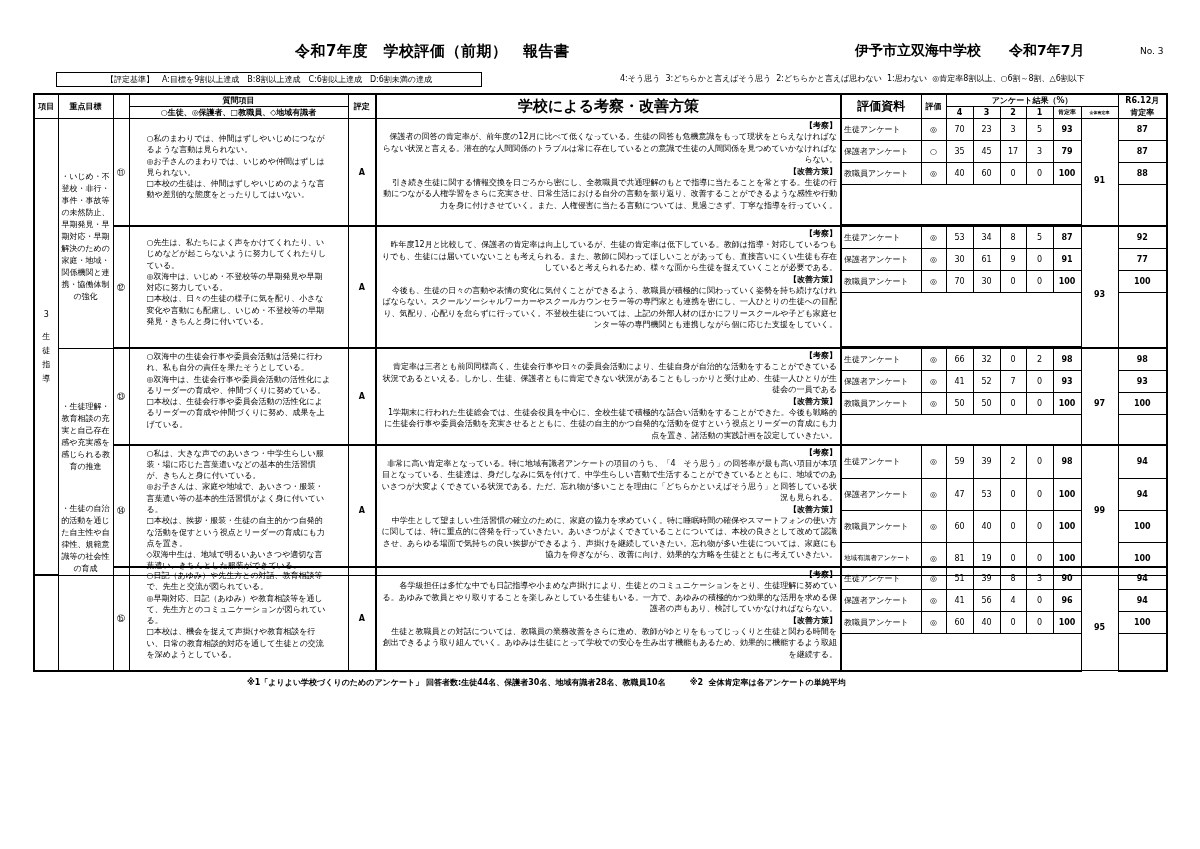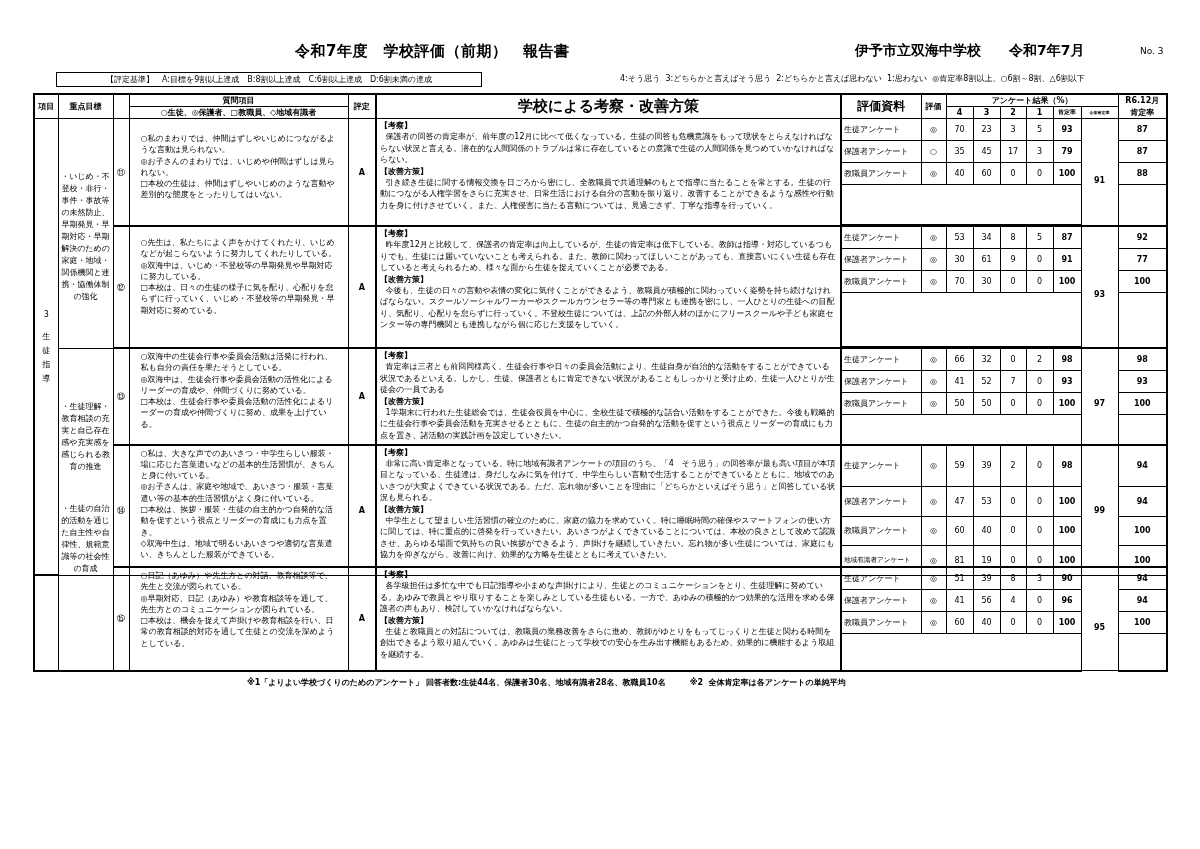--- a/index.html
+++ b/index.html
@@ -6,31 +6,31 @@
   body { width:1200px; height:849px; position:relative; font-family:"DejaVu Sans","Liberation Sans",sans-serif; color:#000; overflow:hidden; }
   .abs { position:absolute;text-align:center; }
   .title { left:295px; top:42px; font-size:15px; font-weight:bold; letter-spacing:0.5px; white-space:pre; }
   .school { left:855px; top:42px; font-size:14px; font-weight:bold; white-space:pre; }
   .pageno { left:1140px; top:46px; font-size:9px; }
   .criteria { left:56px; top:72px; width:424px; height:13px; border:1px solid #000; font-size:8px; line-height:13px; text-align:center; white-space:pre; }
   .legend { left:620px; top:73px; font-size:8px; white-space:pre; }
   table.main { position:absolute; left:33px; top:93px; border-collapse:collapse; table-layout:fixed; width:1133px; }
   table.main td, table.main th { border:1px solid #000; padding:0; font-size:8px; vertical-align:middle; overflow:hidden; }
   table.main th { font-weight:bold; text-align:center; }
-  .thick-l { border-left:2px solid #000 !important; }
+  .thick-l { border-left:2px solid #000 !important;text-align:right; }
   .thick-r { border-right:2px solid #000 !important; }
   .thick-t { border-top:2px solid #000 !important; }
   .thick-b { border-bottom:2px solid #000 !important; }
   .h-big { font-size:15px !important; }
   .h-med { font-size:12px !important; }
   .h-tiny { font-size:4px !important; }
   .cat { text-align:center; font-size:9px; line-height:14px; }
   .goal { text-align:center; font-size:8.5px; line-height:12px; vertical-align:top !important; padding-top:52px !important; }
   .num { text-align:center; font-size:10px; }
-  .q { font-size:8.3px; line-height:11.3px; padding:2px 11px !important; vertical-align:top !important; }
+  .q { font-size:8.3px; line-height:11.3px; padding:2px 17px !important; vertical-align:top !important; }
   .q p { margin:0; }
   .grade { text-align:center; font-size:14px; font-weight:bold; }
   .obs { font-size:8.1px; line-height:11.4px; padding:1px 3px !important; vertical-align:top !important; }
   .obs .hd { font-weight:bold; }
   .obs p { margin:0; text-indent:0.7em; }
   .src { font-size:8px; padding-left:2px !important; height:21px; }
   .src.small { font-size:6.6px; }
   .ev { text-align:center; font-size:9px; font-weight:bold; }
   .v { text-align:center; font-size:7.5px; }
   .rate { text-align:center; font-size:7.5px; font-weight:bold; }
@@ -149,21 +149,21 @@
     </tr>
     <tr style="height:0px">
       <td colspan="7" style="border:none"></td>
     </tr>
 
     <tr style="height:21px">
       <td rowspan="5" class="num thick-t">⑫</td>
       <td rowspan="5" class="q thick-t" style="padding-top:10px !important">
         <p>○先生は、私たちによく声をかけてくれたり、いじめなどが起こらないように努力してくれたりしている。</p>
         <p>◎双海中は、いじめ・不登校等の早期発見や早期対応に努力している。</p>
-        <p>□本校は、日々の生徒の様子に気を配り、心配りを怠らずに行っていく、いじめ・不登校等の早期発見・早期対応に努めている。</p>
+        <p>□本校は、日々の生徒の様子に気を配り、小さな変化や言動にも配慮し、いじめ・不登校等の早期発見・きちんと身に付いている。</p>
       </td>
       <td rowspan="5" class="grade thick-t">A</td>
       <td rowspan="5" class="obs thick-t thick-l thick-r">
         <div class="hd">【考察】</div>
         <p>昨年度12月と比較して、保護者の肯定率は向上しているが、生徒の肯定率は低下している。教師は指導・対応しているつもりでも、生徒には届いていないことも考えられる。また、教師に関わってほしいことがあっても、直接言いにくい生徒も存在していると考えられるため、様々な面から生徒を捉えていくことが必要である。</p>
         <div class="hd">【改善方策】</div>
         <p>今後も、生徒の日々の言動や表情の変化に気付くことができるよう、教職員が積極的に関わっていく姿勢を持ち続けなければならない。スクールソーシャルワーカーやスクールカウンセラー等の専門家とも連携を密にし、一人ひとりの生徒への目配り、気配り、心配りを怠らずに行っていく。不登校生徒については、上記の外部人材のほかにフリースクールや子ども家庭センター等の専門機関とも連携しながら個に応じた支援をしていく。</p>
       </td>
       <td class="src thick-t">生徒アンケート</td>
       <td class="ev thick-t">◎</td>

